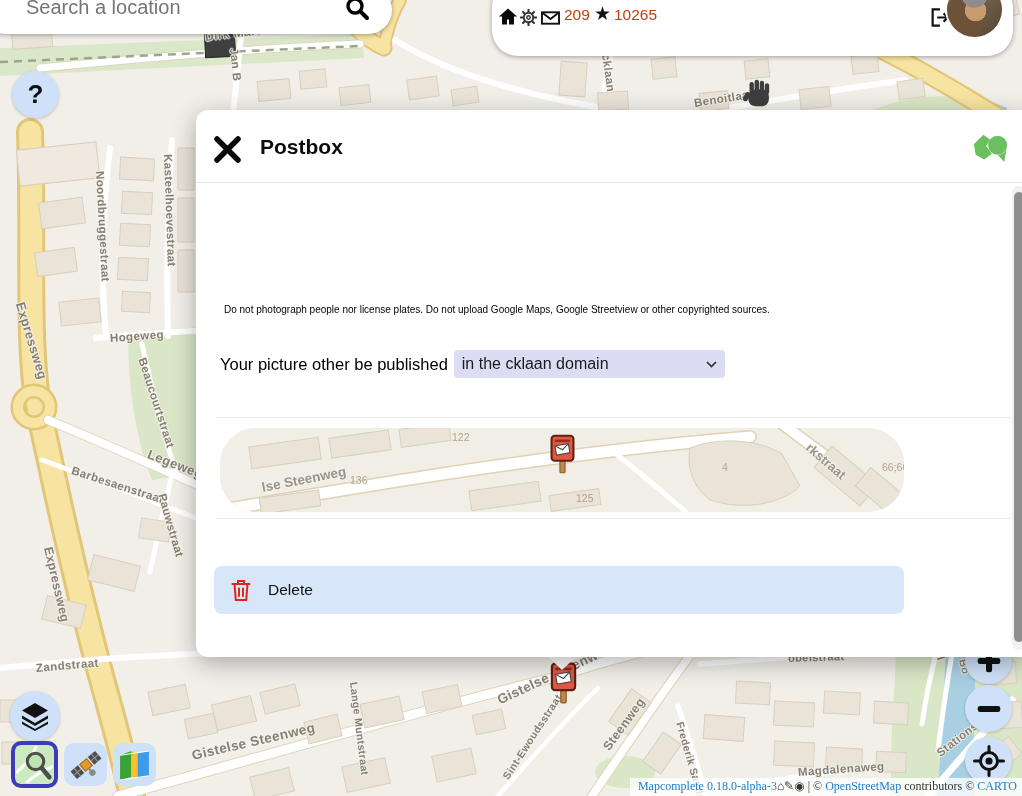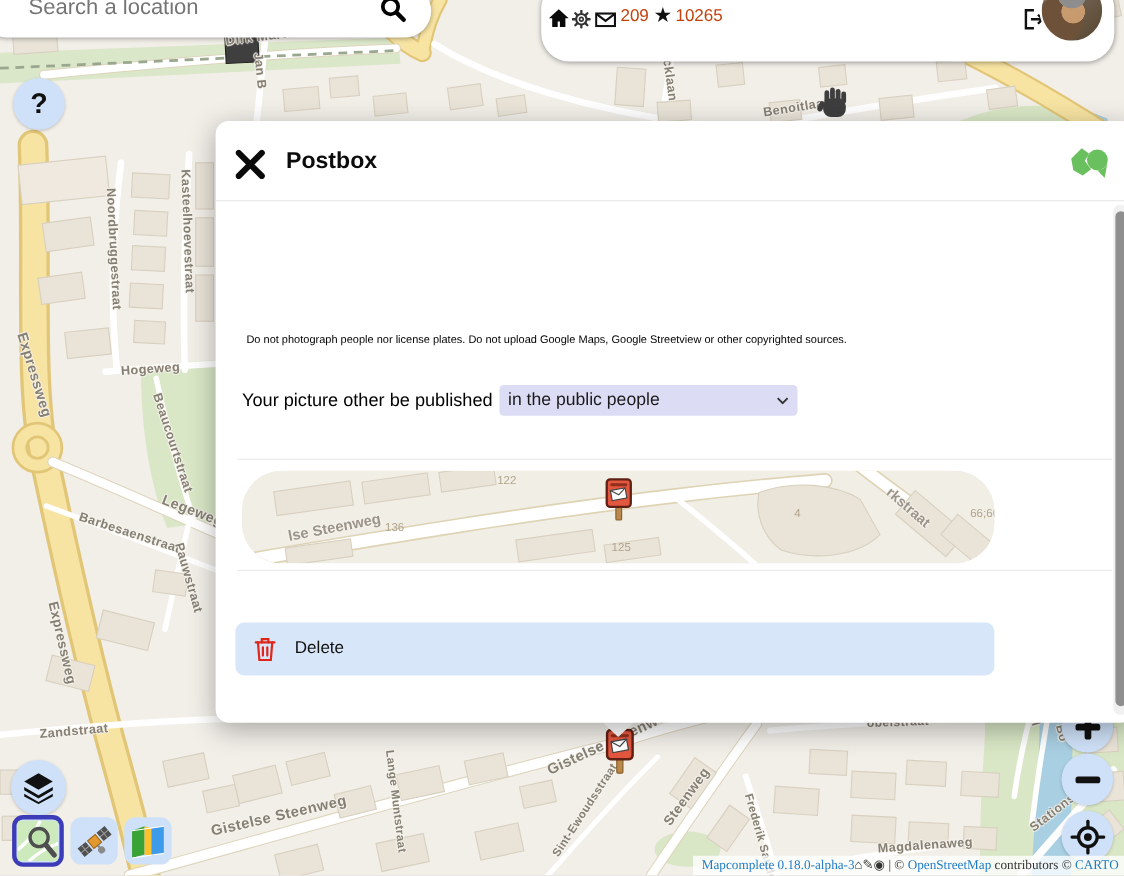--- a/index.html
+++ b/index.html
@@ -322,21 +322,21 @@
       <path d="M13 2 L20 7 L16 14 L22 22 L14 28 L5 23 L3 12 Z" fill="#6abf5e"></path>
     </svg>
     <div class="hdr-div"></div>
 
 
     <div id="imgnote">Do not photograph people nor license plates. Do not upload Google Maps, Google Streetview or other copyrighted sources.</div>
 
     <div id="licrow">
       <span>Your picture other be published</span>
       <div class="select-box">
-        <span>in the public people</span>
+        <span>in the cklaan domain</span>
         <svg width="11" height="7" viewBox="0 0 11 7">
           <path d="M1 1 L5.5 5.5 L10 1" fill="none" stroke="#333" stroke-width="1.7"></path>
         </svg>
       </div>
     </div>
 
     <div class="div2" style="top:307px"></div>
 
     <div id="minimap">
       <svg width="684" height="84" viewBox="0 0 684 84">
@@ -359,21 +359,21 @@
           <rect x="330" y="64" width="50" height="16" transform="rotate(-8 355 72)"></rect>
           <path d="M470,20 C500,8 540,12 562,26 L580,58 C560,78 520,82 490,72 C474,60 466,40 470,20 Z"></path>
           <rect x="596" y="34" width="60" height="28" transform="rotate(40 626 48)"></rect>
           <rect x="636" y="56" width="60" height="24" transform="rotate(40 666 68)"></rect>
         </g>
       </svg>
       <span class="mm-sl" style="left:42px;top:52px;transform:rotate(-11deg);font-size:13.5px">lse Steenweg</span>
       <span class="mm-sl" style="left:588px;top:10px;transform:rotate(41deg);font-size:13px">rkstraat</span>
       <span class="hn" style="left:232px;top:3px">122</span>
       <span class="hn" style="left:130px;top:46px">136</span>
-      <span class="hn" style="left:336px;top:64px">125</span>
+      <span class="hn" style="left:356px;top:64px">125</span>
       <span class="hn" style="left:502px;top:33px">4</span>
       <span class="hn" style="left:662px;top:33px">66;66</span>
       <svg style="position:absolute;left:330px;top:6px" width="25" height="40" viewBox="0 0 24 38">
         <rect x="9.5" y="24" width="5" height="13" rx="1" fill="#b9884a" stroke="#8a5f28"></rect>
         <rect x="1.5" y="1.5" width="21" height="24" rx="3" fill="#e4573f" stroke="#5f2015" stroke-width="2"></rect>
         <rect x="4.5" y="5" width="15" height="2.5" rx="1.2" fill="#8f2f1e"></rect>
         <g transform="rotate(-10 12 15)">
           <rect x="5.5" y="10" width="13" height="9" fill="#fff" stroke="#444"></rect>
           <path d="M5.5 10 L12 15 L18.5 10" fill="none" stroke="#444"></path>
         </g>

